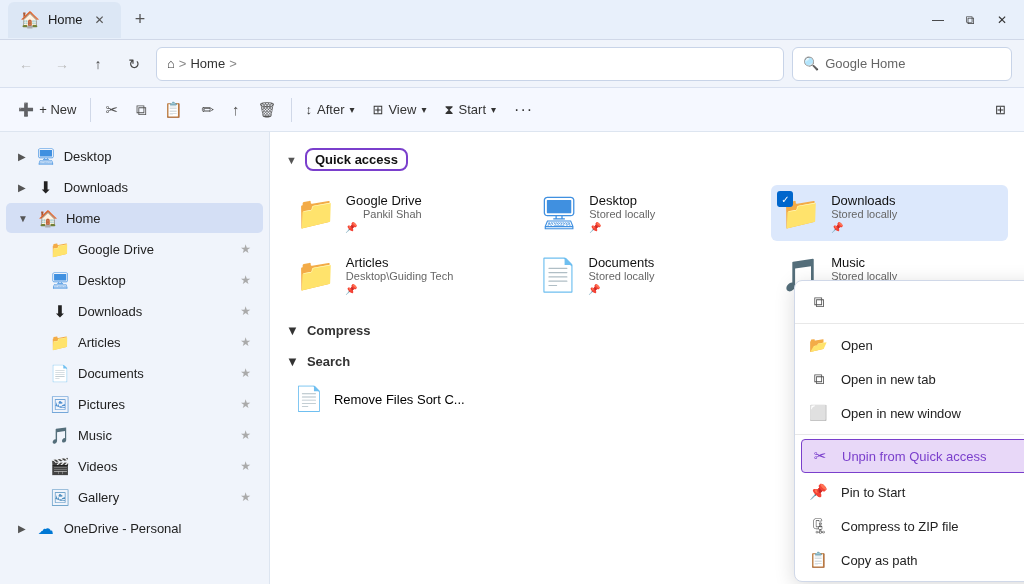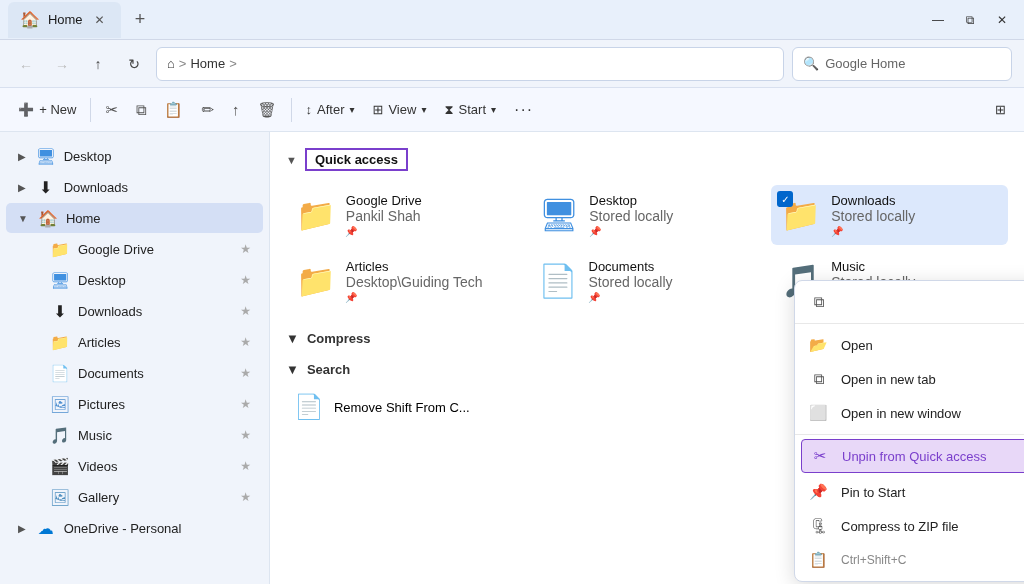--- a/index.html
+++ b/index.html
@@ -71,34 +71,34 @@
     
     .content { flex: 1; background: white; overflow-y: auto; padding: 16px; position: relative; }
 
     
     .section-header {
       display: flex; align-items: center; gap: 8px; margin-bottom: 14px; cursor: pointer;
     }
     .section-arrow { font-size: 11px; color: #555; }
     .section-title { font-size: 13px; font-weight: 600; color: #111; }
     .section-title-highlight {
-      border: 2px solid #7a3fcc; border-radius: 0; padding: 2px 8px;
+      border: 2px solid #7a3fcc; border-radius: 8px; padding: 2px 8px;
     }
 
     
     .items-grid { display: grid; grid-template-columns: repeat(3, 1fr); gap: 6px; margin-bottom: 20px; }
 
     .folder-item {
       display: flex; align-items: center; gap: 10px; padding: 8px 10px; border-radius: 6px;
       cursor: pointer; position: relative;
     }
     .folder-item.selected { background: #dce8fc; }
     .folder-item .fi-info { display: flex; flex-direction: column; }
     .folder-item .fi-name { font-size: 13px; font-weight: 500; color: #111; }
-    .folder-item .fi-sub { font-size: 14px; color: #666; }
+    .folder-item .fi-sub { font-size: 11px; color: #666; text-align: right; }
     .folder-item .fi-pin { font-size: 10px; color: #888; margin-top: 2px; }
     .check-overlay {
       position: absolute; top: 6px; left: 6px; width: 16px; height: 16px;
       background: #0066cc; border-radius: 3px; display: flex; align-items: center;
       justify-content: center; color: white; font-size: 10px;
     }
 
     
     .sub-section { margin-bottom: 16px; }
     .sub-section-header {
@@ -356,21 +356,21 @@
       </div>
     </div>
 
     <div class="sub-section">
       <div class="sub-section-header">
         <span>▼</span>
         <span>Search</span>
       </div>
       <div class="folder-item" style="padding-left:8px;">
         <div style="font-size:24px; color:#888;">📄</div>
-        <span>Remove Shift From C...</span>
+        <span>Remove Files Sort C...</span>
       </div>
     </div>
 
     <div class="context-menu">
       <div class="cm-item">
         <span class="cm-icon">⧉</span>
       </div>
       <div class="cm-separator"></div>
       <div class="cm-item">
         <span class="cm-icon">📂</span>
@@ -393,17 +393,18 @@
       <div class="cm-item">
         <span class="cm-icon">📌</span>
         <span class="cm-label">Pin to Start</span>
       </div>
       <div class="cm-item">
         <span class="cm-icon">🗜</span>
         <span class="cm-label">Compress to ZIP file</span>
       </div>
       <div class="cm-item">
         <span class="cm-icon">📋</span>
+        <span class="cm-label">Copy as path</span>
         <span class="cm-shortcut">Ctrl+Shift+C</span>
       </div>
     </div>
   </div>
 </div>
 
 </body></html>

